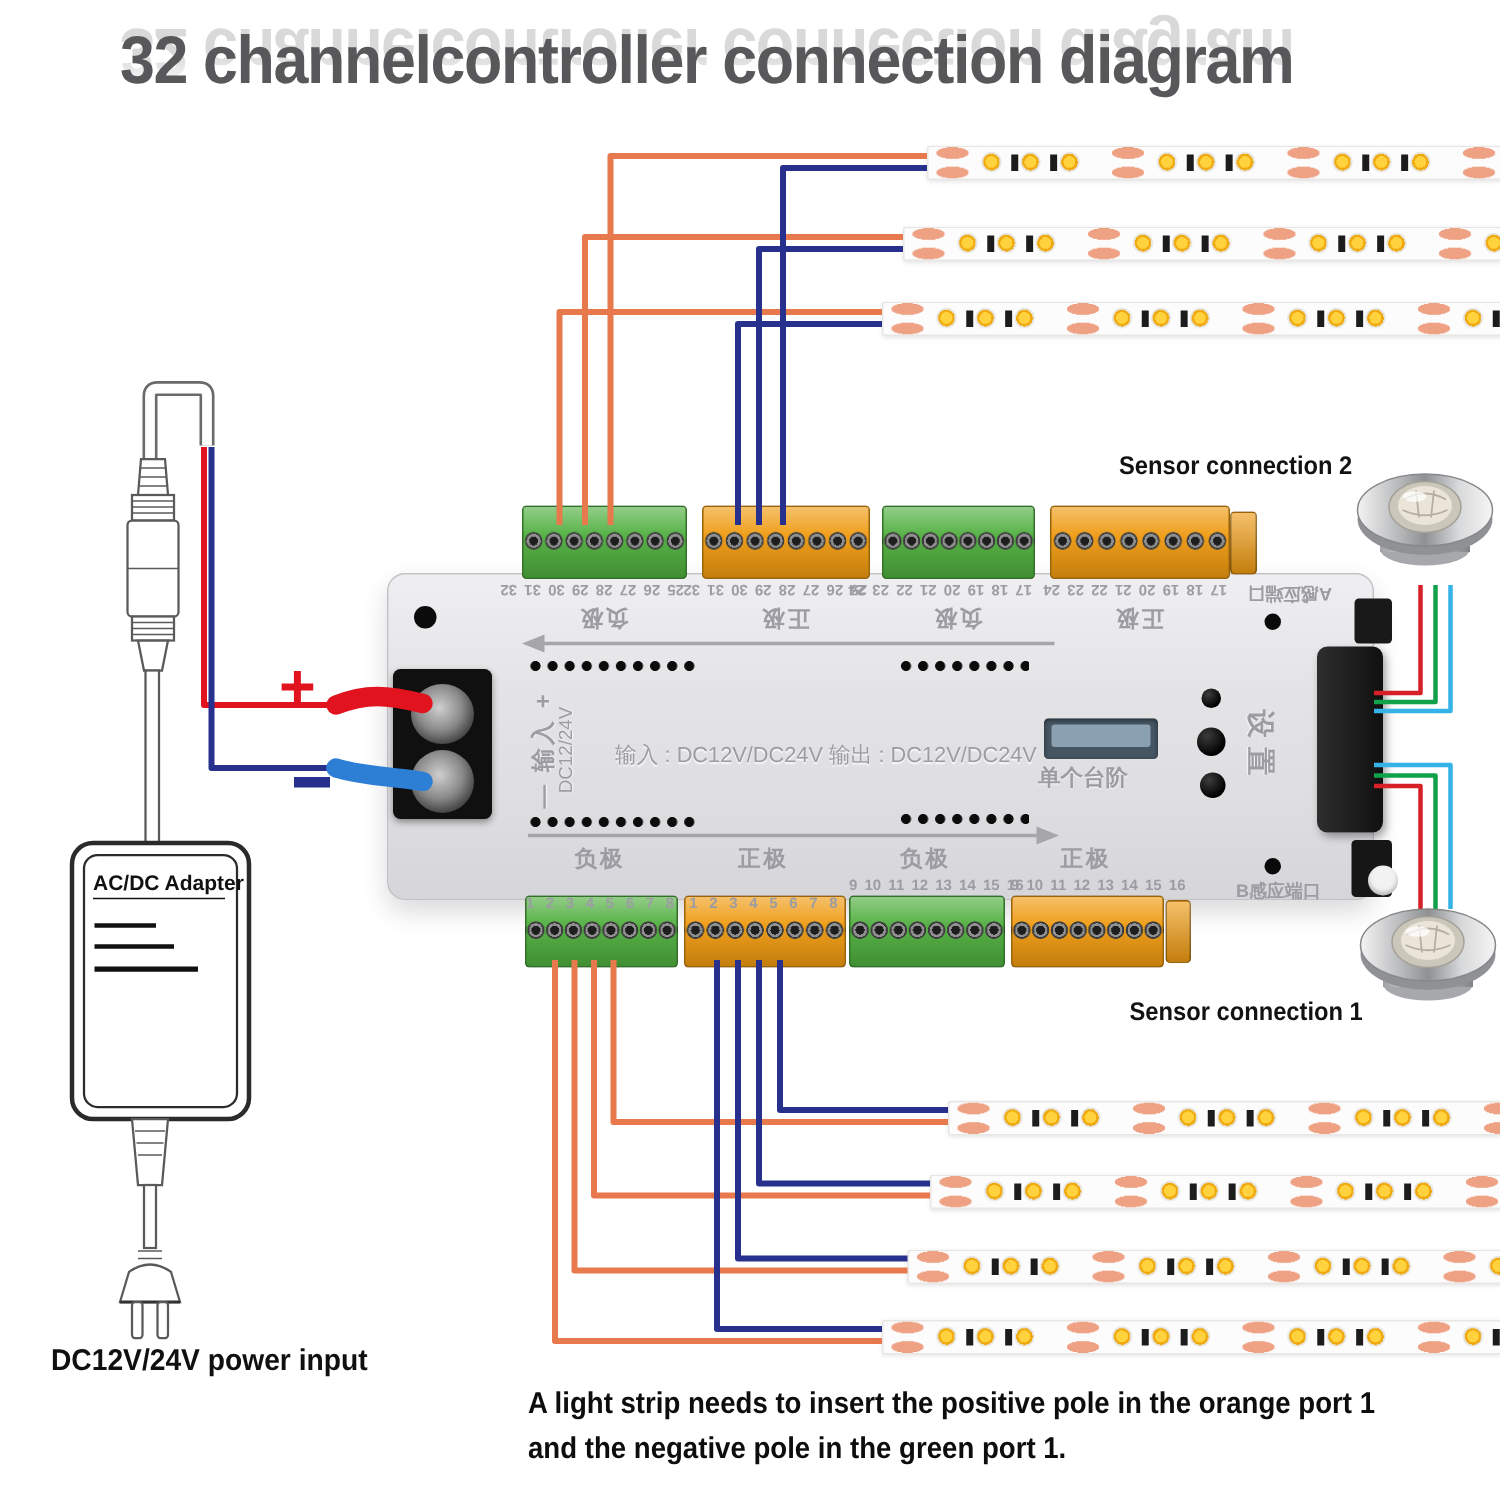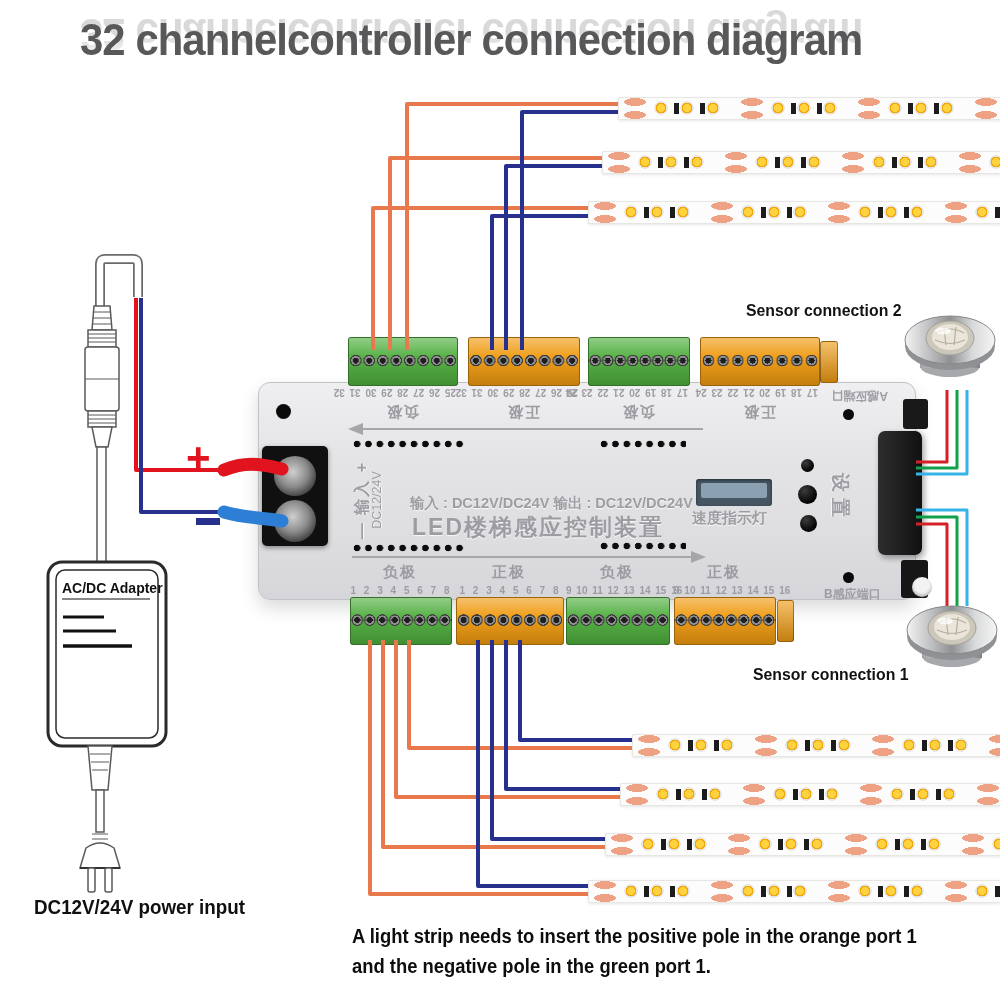--- a/index.html
+++ b/index.html
@@ -17,21 +17,21 @@
          mask-image:linear-gradient(to top,rgba(0,0,0,.8) 55%,transparent 100%);}
 
   
   .device{left:258px;top:382px;width:656px;height:216px;border-radius:12px;
           background:linear-gradient(180deg,#efeff1,#e4e4e7 35%,#dedee1 70%,#d6d6da);
           border:1px solid #c2c2c6;box-shadow:0 8px 18px rgba(0,0,0,.15);}
   .mount-hole{left:276px;top:404px;width:15px;height:15px;border-radius:50%;background:#0b0b0b;}
   .dev-text{color:var(--device-text);text-shadow:0 1px 1px rgba(255,255,255,.85);white-space:nowrap;}
   .model{left:410px;top:448px;font-size:20px;letter-spacing:.5px;font-weight:600;}
   .pline{left:410px;top:474px;font-size:14.5px;font-weight:600;}
-  .ioline{left:410px;top:494px;font-size:14.5px;font-weight:700;}
+  .ioline{left:410px;top:494px;font-size:14.5px;font-weight:400;}
   .dname{left:412px;top:512px;font-size:23px;font-weight:700;letter-spacing:2px;}
   .vents{height:8px;background-image:radial-gradient(circle at 4px 4px,#0c0c0c 0 3.1px,rgba(0,0,0,0) 3.6px);
          background-size:11.4px 8px;background-repeat:repeat-x;}
   .display{left:696px;top:479px;width:76px;height:27px;background:#455562;border-radius:3px;
            box-shadow:inset 0 1px 3px rgba(0,0,0,.5);}
   .display-inner{left:701px;top:483px;width:66px;height:15px;background:#8ba0b0;border-radius:2px;}
   .speed-label{left:692px;top:509px;font-size:15px;font-weight:600;}
   .btn{border-radius:50%;background:radial-gradient(circle at 35% 30%,#3c3c3c,#000 72%);}
   .settings{left:812px;top:487px;width:60px;height:22px;font-size:19px;letter-spacing:6px;
             transform:rotate(90deg);text-align:center;font-weight:700;}
@@ -43,21 +43,21 @@
   .block{position:absolute;border-radius:3px;border:1px solid rgba(0,0,0,.35);
          background-repeat:repeat-x,no-repeat;
          background-image:
            radial-gradient(circle at 50% 48%, #1e1e1e 0 3px, #909090 3px 4.6px, #3c3c3c 4.6px 5.6px, rgba(0,0,0,0) 6px),
            linear-gradient(180deg,rgba(255,255,255,.38),rgba(255,255,255,.05) 40%,rgba(0,0,0,.18));
          background-size:12.5% 100%,100% 100%;}
   .block.green{background-color:var(--terminal-green);}
   .block.orange{background-color:var(--terminal-orange);}
   .block.stub{background-image:linear-gradient(180deg,rgba(255,255,255,.38),rgba(0,0,0,.18));}
   .numrow{color:var(--device-text);font-size:10px;text-align:center;white-space:nowrap;font-weight:600;}
-  .numrow.wide{word-spacing:5px;}
+  .numrow.wide{word-spacing:5px;margin-top:12px;}
   .numrow.mid{word-spacing:2px;}
   .polelabel{color:var(--device-text);font-size:15px;font-weight:700;text-align:center;letter-spacing:2px;}
   .portlabel{color:var(--device-text);font-size:12px;font-weight:600;white-space:nowrap;}
 
   
   .power-terminal{left:262px;top:446px;width:66px;height:100px;background:#101010;border-radius:5px;
                   box-shadow:0 2px 5px rgba(0,0,0,.4);}
   .screw{border-radius:50%;background:radial-gradient(circle at 45% 40%,#cfcfcf,#8a8a8a 45%,#3a3a3a 78%,#222);}
   .plus-sym{left:186px;top:434px;font-size:42px;font-weight:700;color:var(--wire-red);}
   .minus-sym{left:196px;top:518px;width:24px;height:7px;background:var(--wire-navy);}
@@ -103,30 +103,29 @@
 
 <div id="canvas">
 
   <div class="abs title">32 channelcontroller connection diagram</div>
   <div class="abs title-reflect">32 channelcontroller connection diagram</div>
 
   <div class="abs device"></div>
   <div class="abs mount-hole"></div>
 
   <div class="abs dev-text ioline">输入 : DC12V/DC24V 输出 : DC12V/DC24V</div>
-  <div class="abs dev-text dname">LED楼梯感应控制装置</div>
 
   <div class="abs vents" style="left:353px;top:440px;width:112px;"></div>
   <div class="abs vents" style="left:600px;top:440px;width:86px;"></div>
   <div class="abs vents" style="left:353px;top:544px;width:112px;"></div>
   <div class="abs vents" style="left:600px;top:542px;width:86px;"></div>
 
   <div class="abs display"></div>
   <div class="abs display-inner"></div>
-  <div class="abs dev-text speed-label">速度指示灯</div>
+  <div class="abs dev-text speed-label">单个台阶</div>
   <div class="abs btn" style="left:801px;top:459px;width:13px;height:13px;"></div>
   <div class="abs btn" style="left:798px;top:485px;width:19px;height:19px;"></div>
   <div class="abs btn" style="left:800px;top:515px;width:17px;height:17px;"></div>
   <div class="abs dev-text settings">设置</div>
 
   <div class="abs dev-text vlabel" style="left:313px;top:491px;font-size:16px;letter-spacing:2px;font-weight:700;">— 输入 +</div>
   <div class="abs dev-text vlabel" style="left:331px;top:491px;font-size:12.5px;">DC12/24V</div>
 
   <div class="abs portlabel flip" style="left:824px;top:387px;width:64px;">A感应端口</div>
   <div class="abs portdot" style="left:843px;top:409px;"></div>

